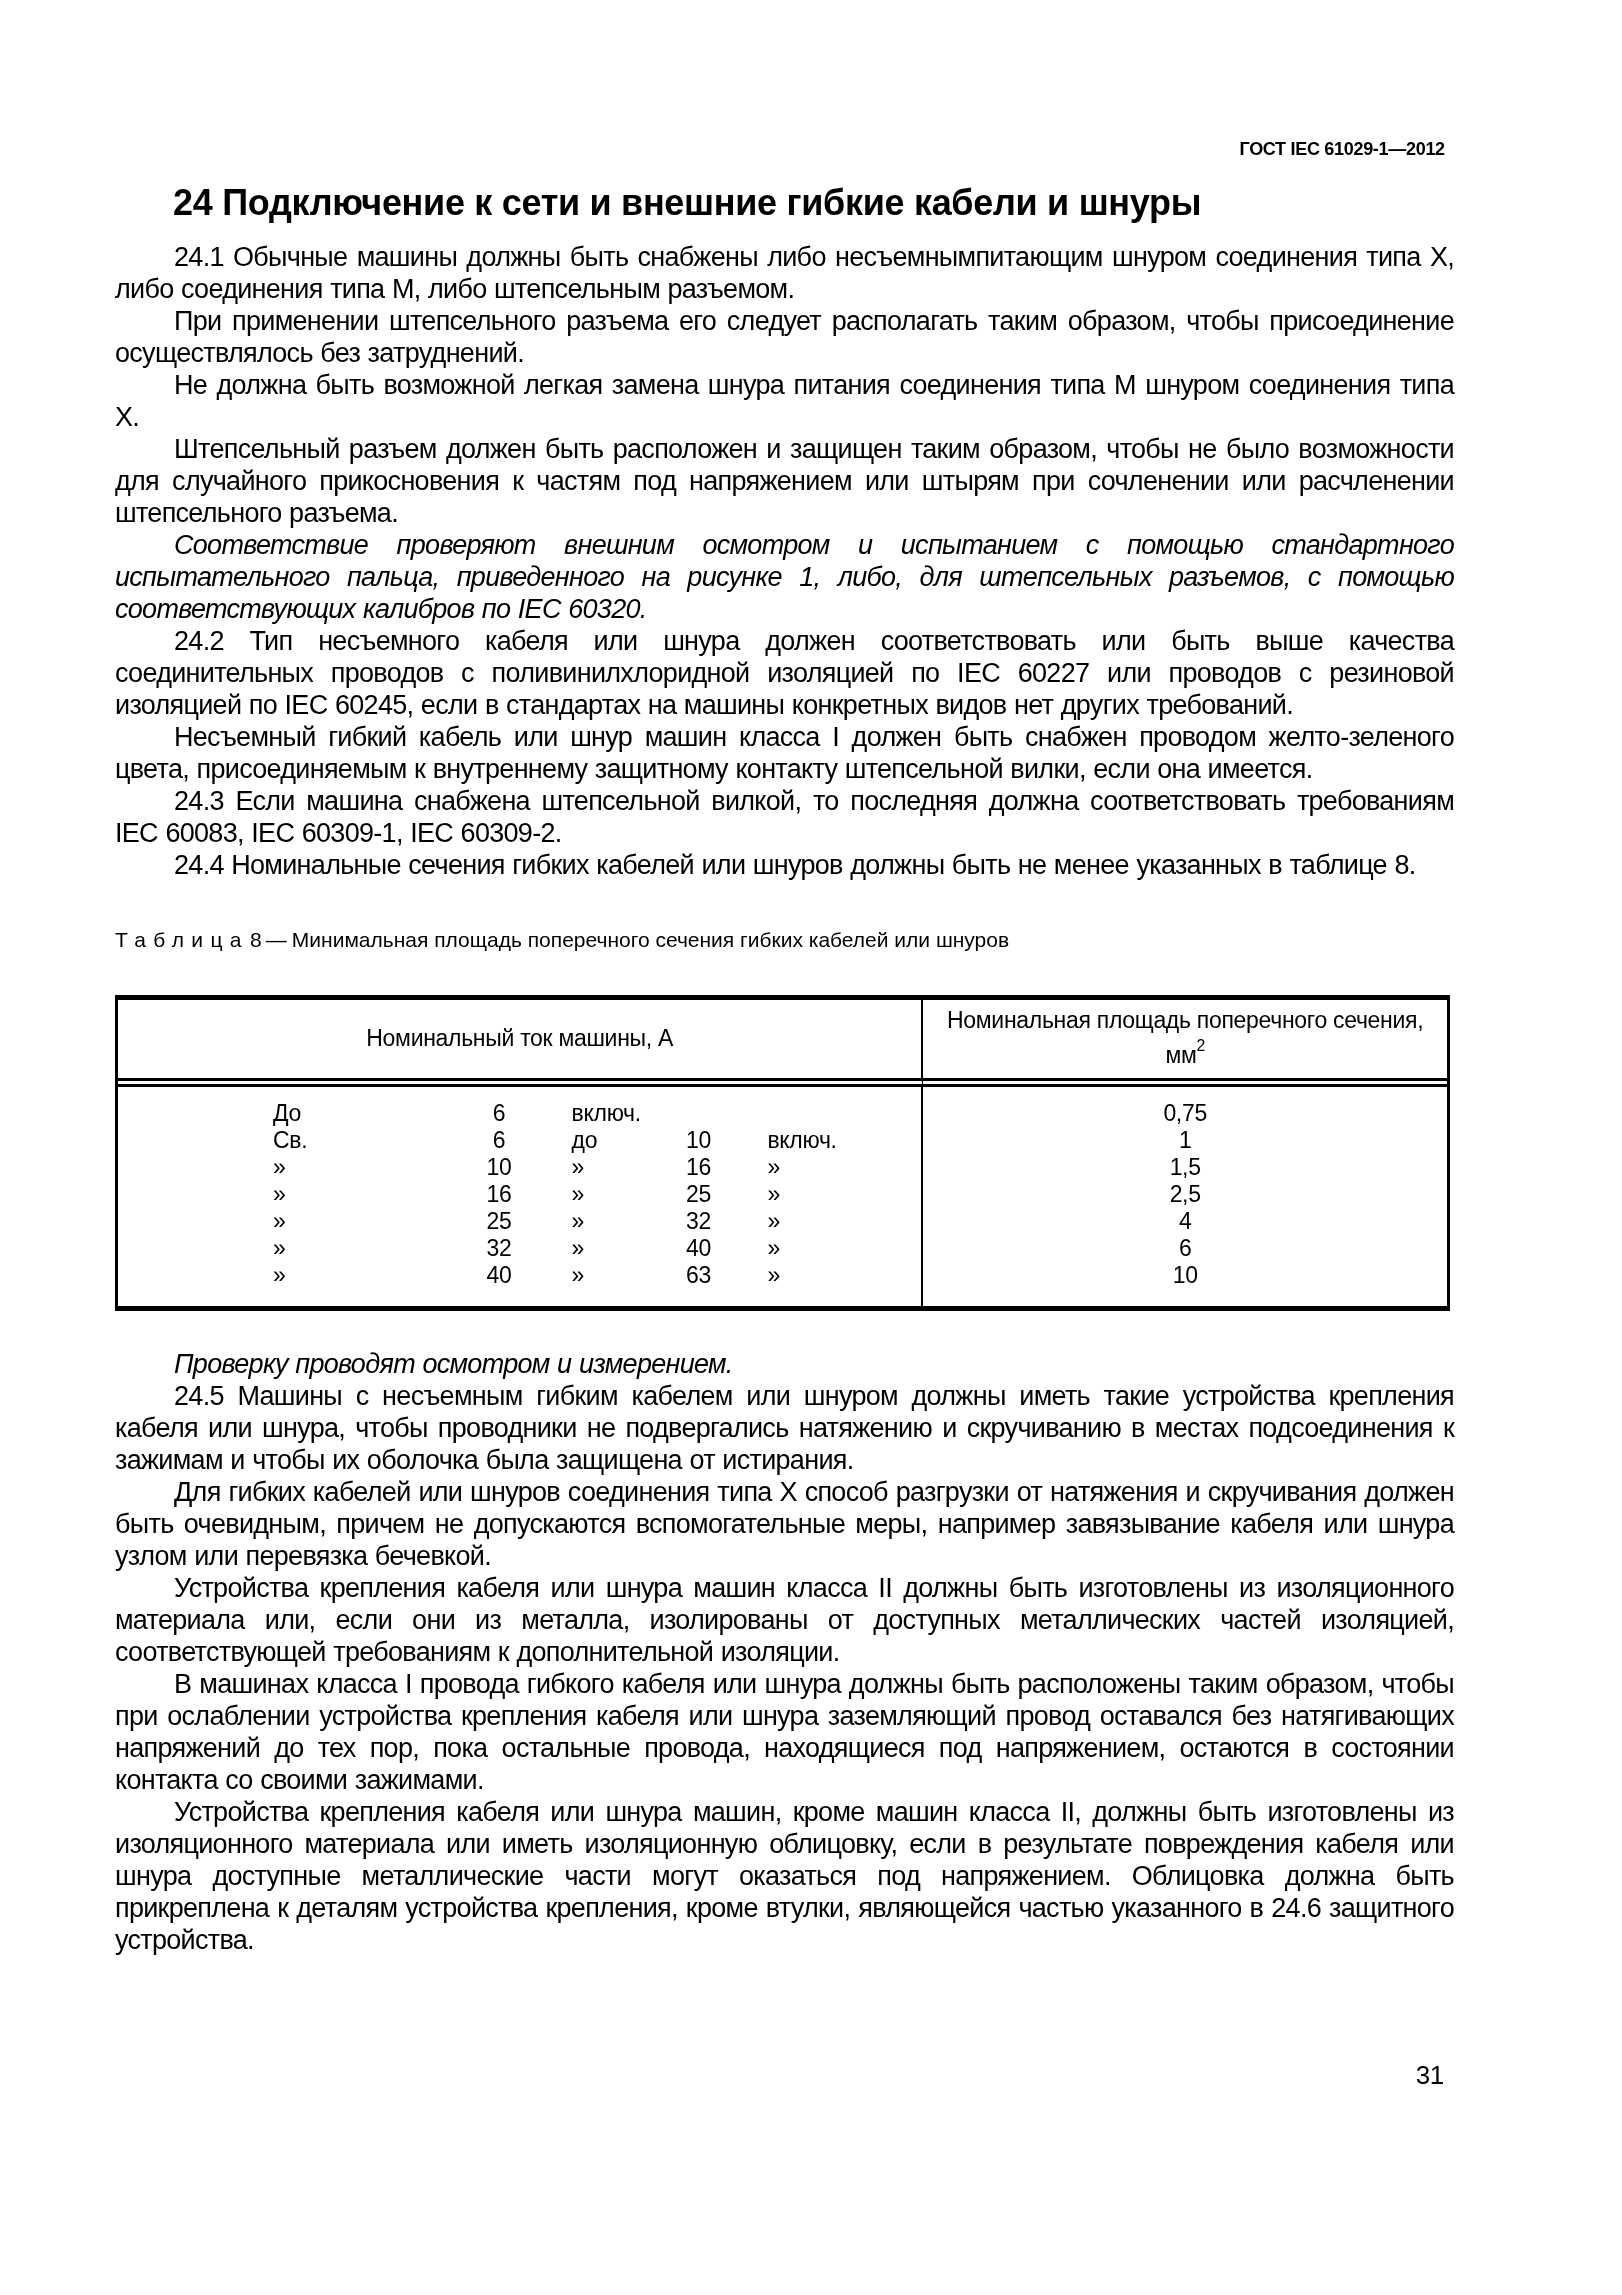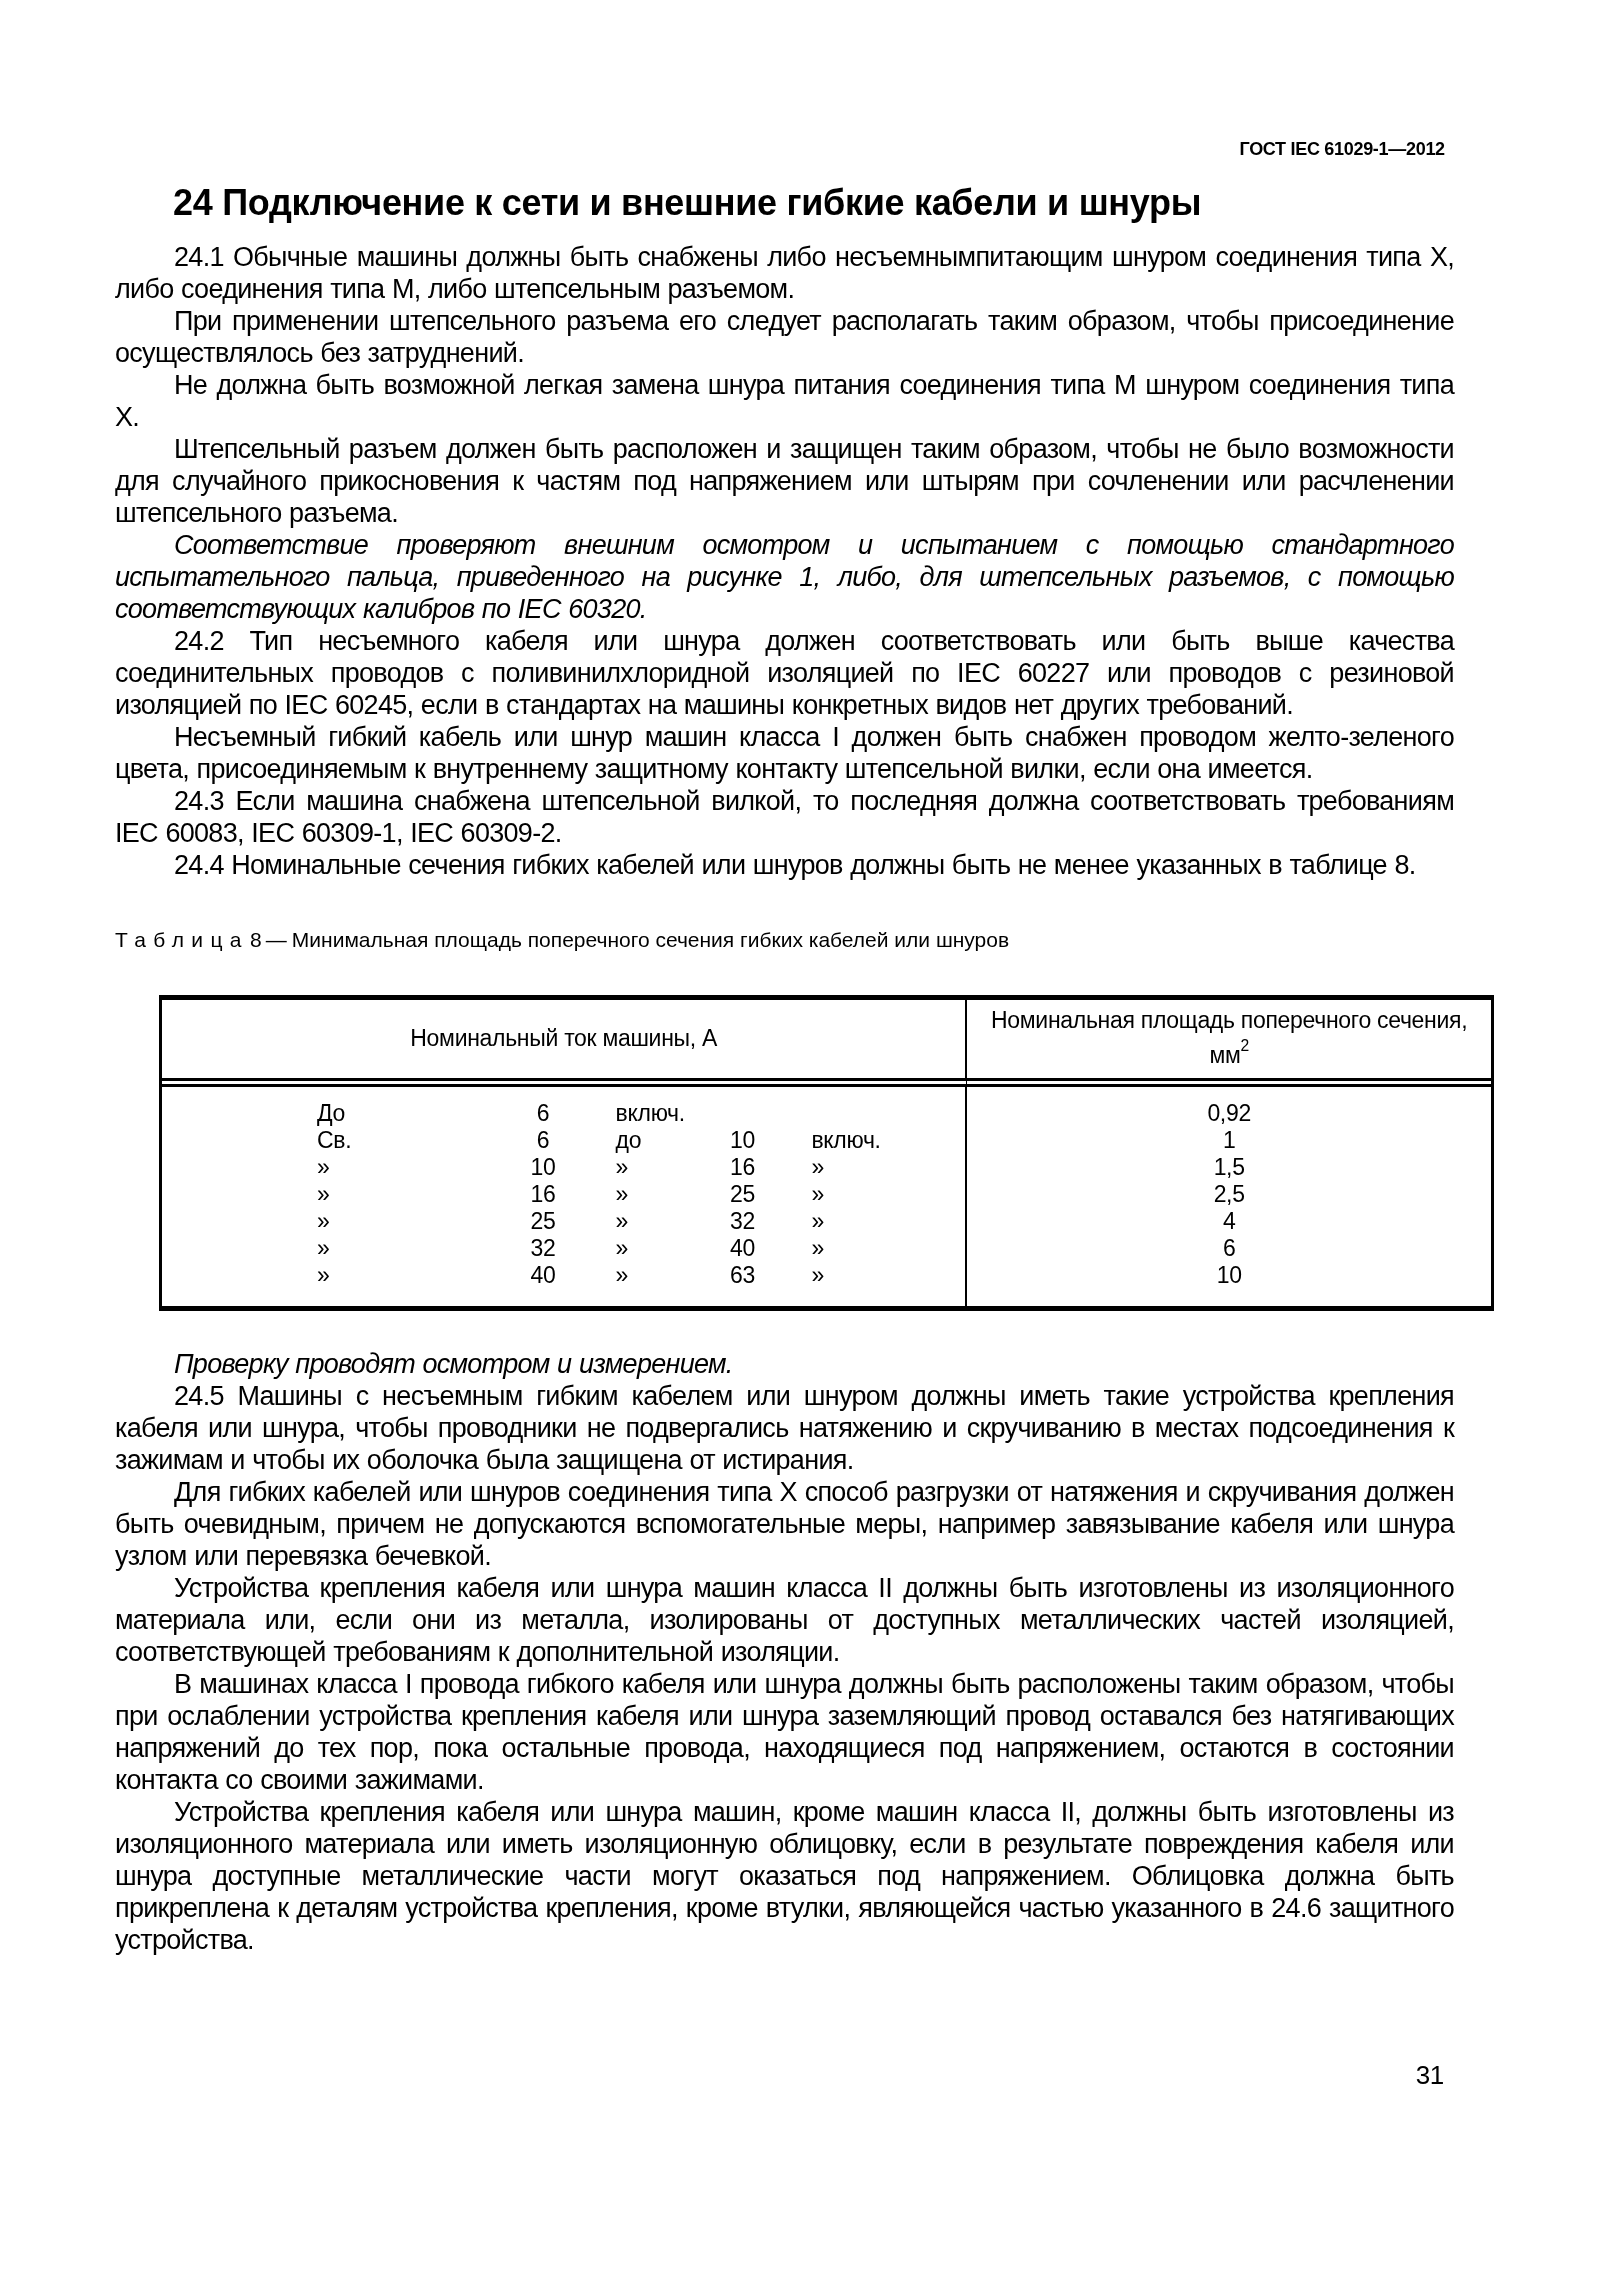--- a/index.html
+++ b/index.html
@@ -24,21 +24,21 @@
   .para.italic { font-style:italic; }
   .caption { margin-top:46px; font-size:21px; letter-spacing:0; line-height:25px; }
   .cap-label { letter-spacing:0.35em; }
   .cap-num { margin:0 3.9px 0 1.3px; }
   .cap-dash { margin-right:5.2px; }
 
   .gtable {
     margin-top:43px; width:1335px; box-sizing:border-box;
     border:3.3px solid #000; border-top-width:5.9px; border-bottom-width:5.9px;
     display:grid; grid-template-columns:60.6% 39.4%;
-    font-size:23px; letter-spacing:-0.3px;margin-left:44px;
+    font-size:23px; letter-spacing:-0.3px;
   }
   .cell { box-sizing:border-box; }
   .cell.leftcol { border-right:2.6px solid #000; }
   .th {
     border-bottom:9.8px double #000;
     display:flex; flex-direction:column; align-items:center; justify-content:center;
     text-align:center; padding:7.9px 10.5px 9.2px; line-height:27.5px; min-height:69px;
   }
   .th sup { font-size:15.7px; position:relative; top:-2.6px; }
   .tb { padding:13px 0 17px; }
@@ -130,21 +130,21 @@
         </div>
       <div class="trow">
           <span class="c1">»</span>
           <span class="c2">40</span>
           <span class="c3">»</span>
           <span class="c4">63</span>
           <span class="c5">»</span>
         </div>
     </div>
     <div class="cell tb">
-      <div class="vrow">0,92</div>
+      <div class="vrow">0,75</div>
       <div class="vrow">1</div>
       <div class="vrow">1,5</div>
       <div class="vrow">2,5</div>
       <div class="vrow">4</div>
       <div class="vrow">6</div>
       <div class="vrow">10</div>
     </div>
   </div>
 
   <div class="para italic" style="margin-top:37px;">Проверку проводят осмотром и измерением.</div>

